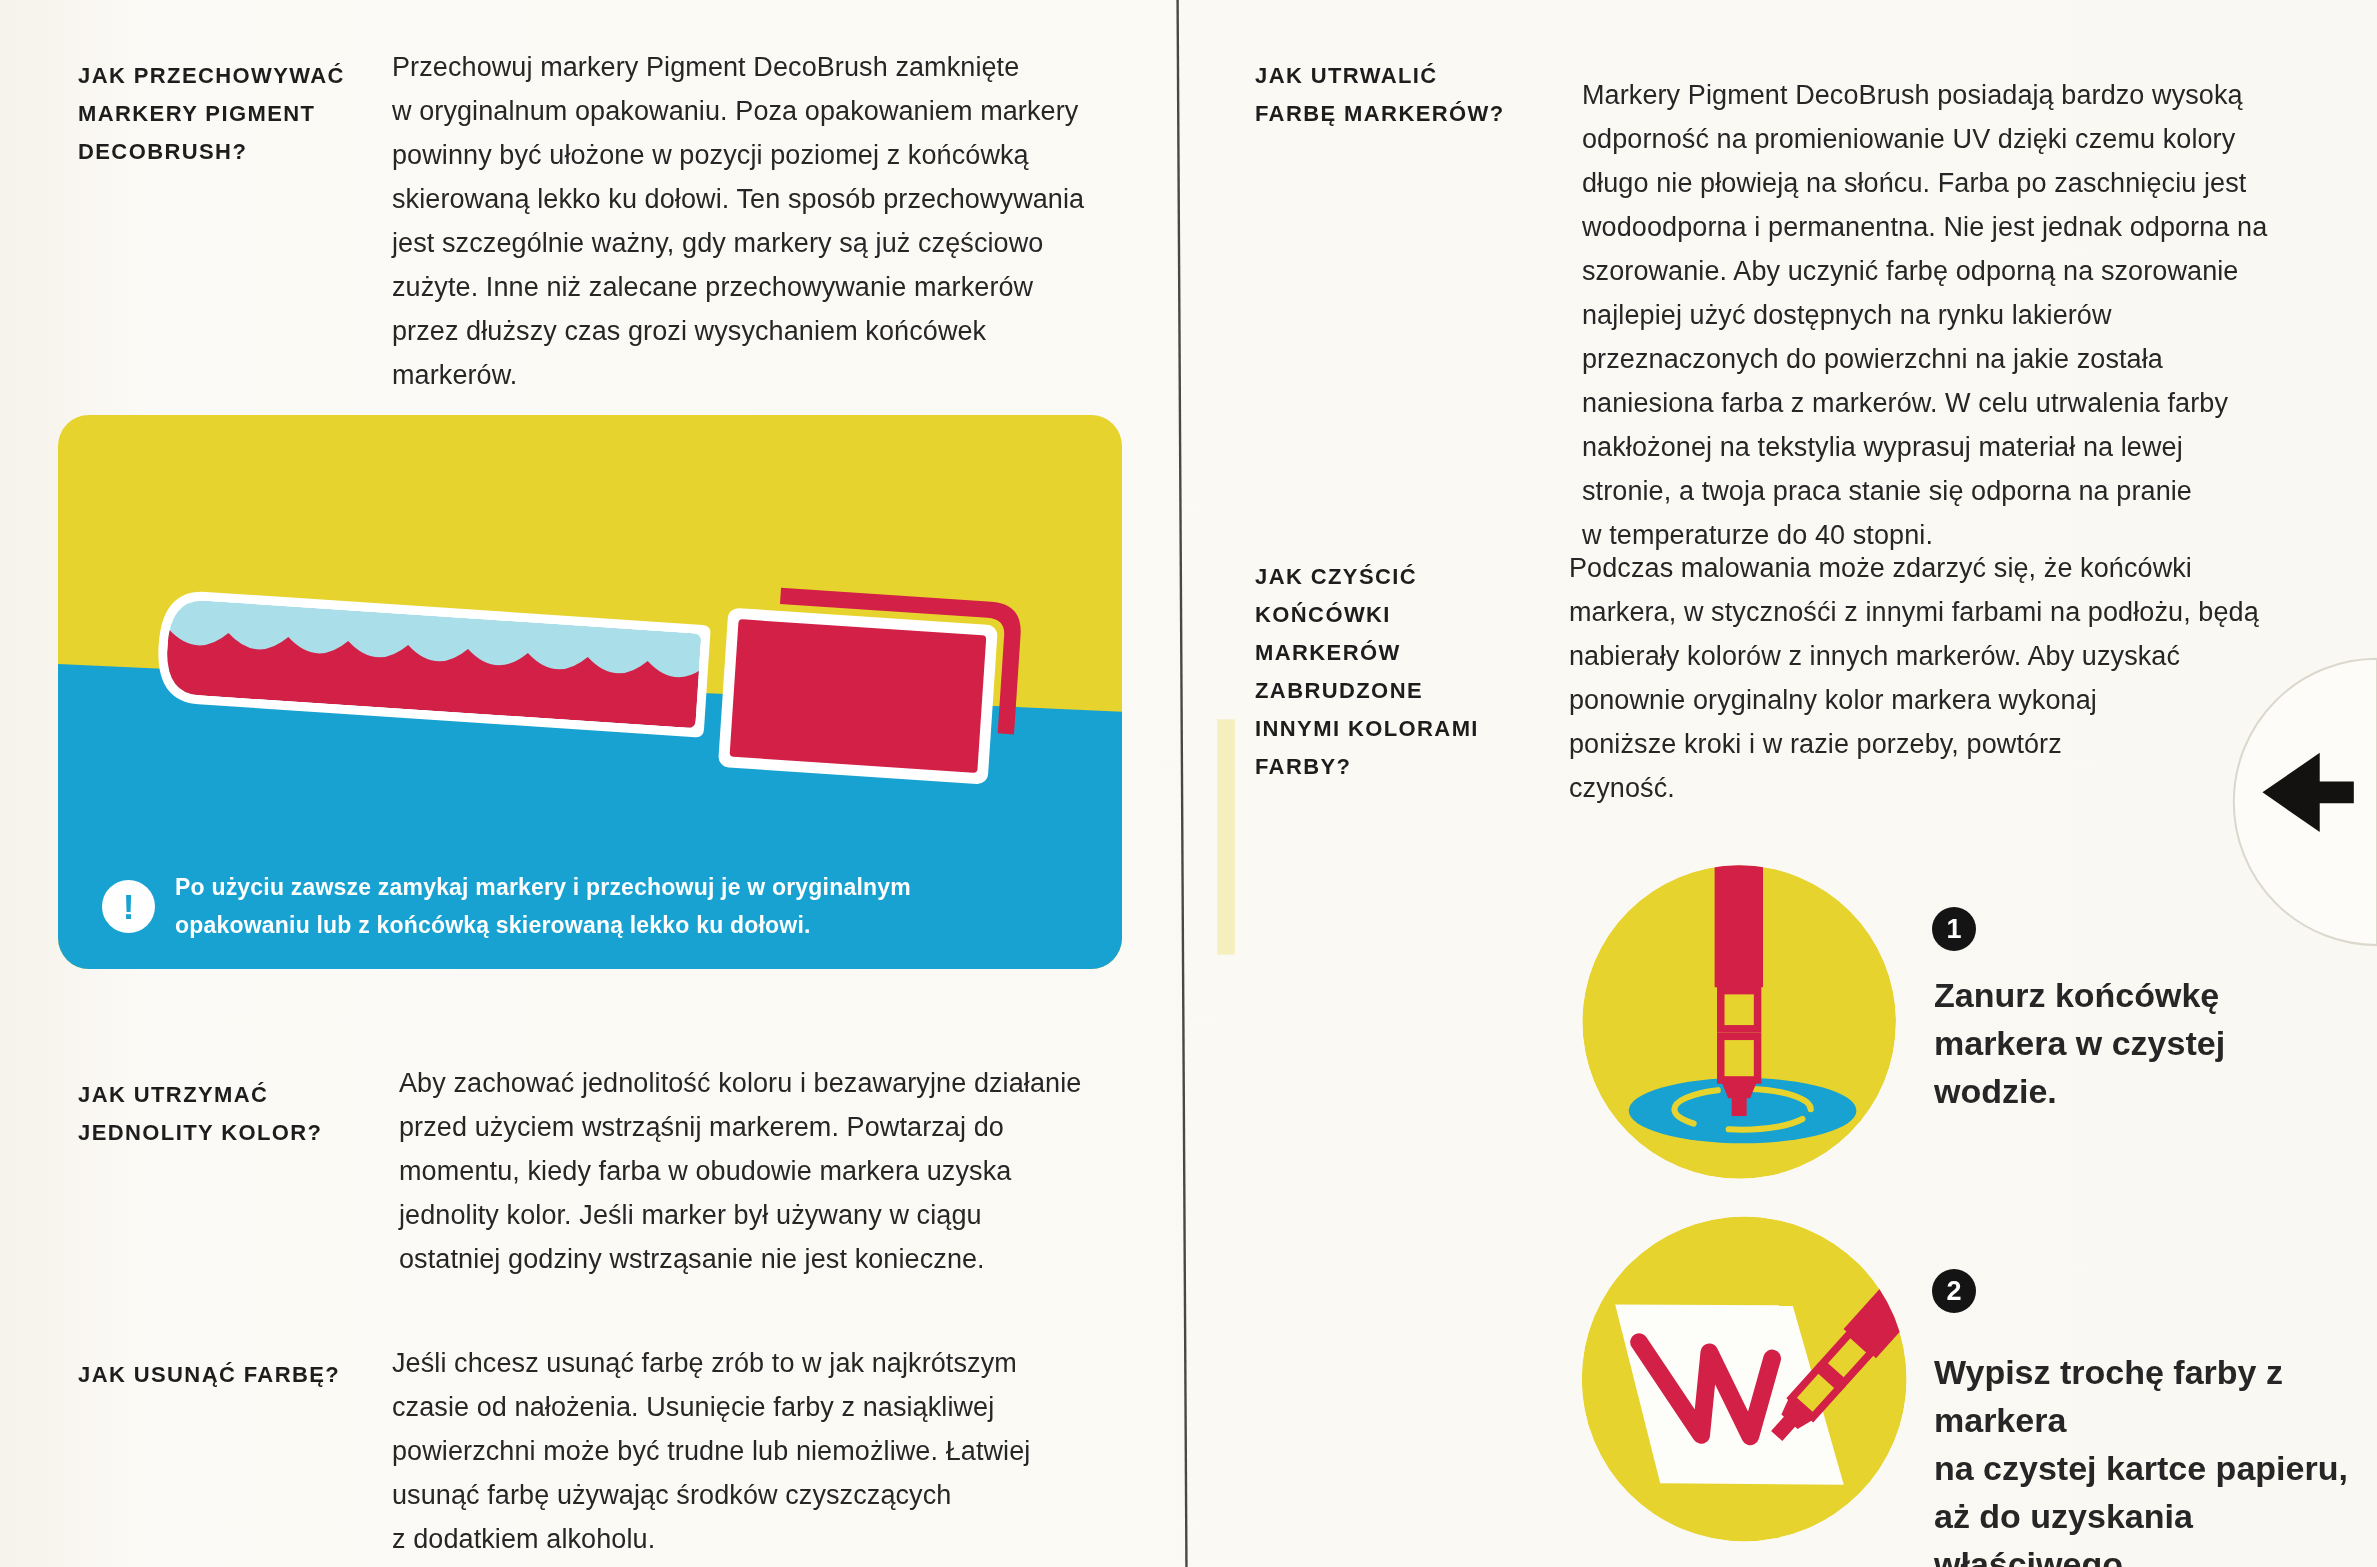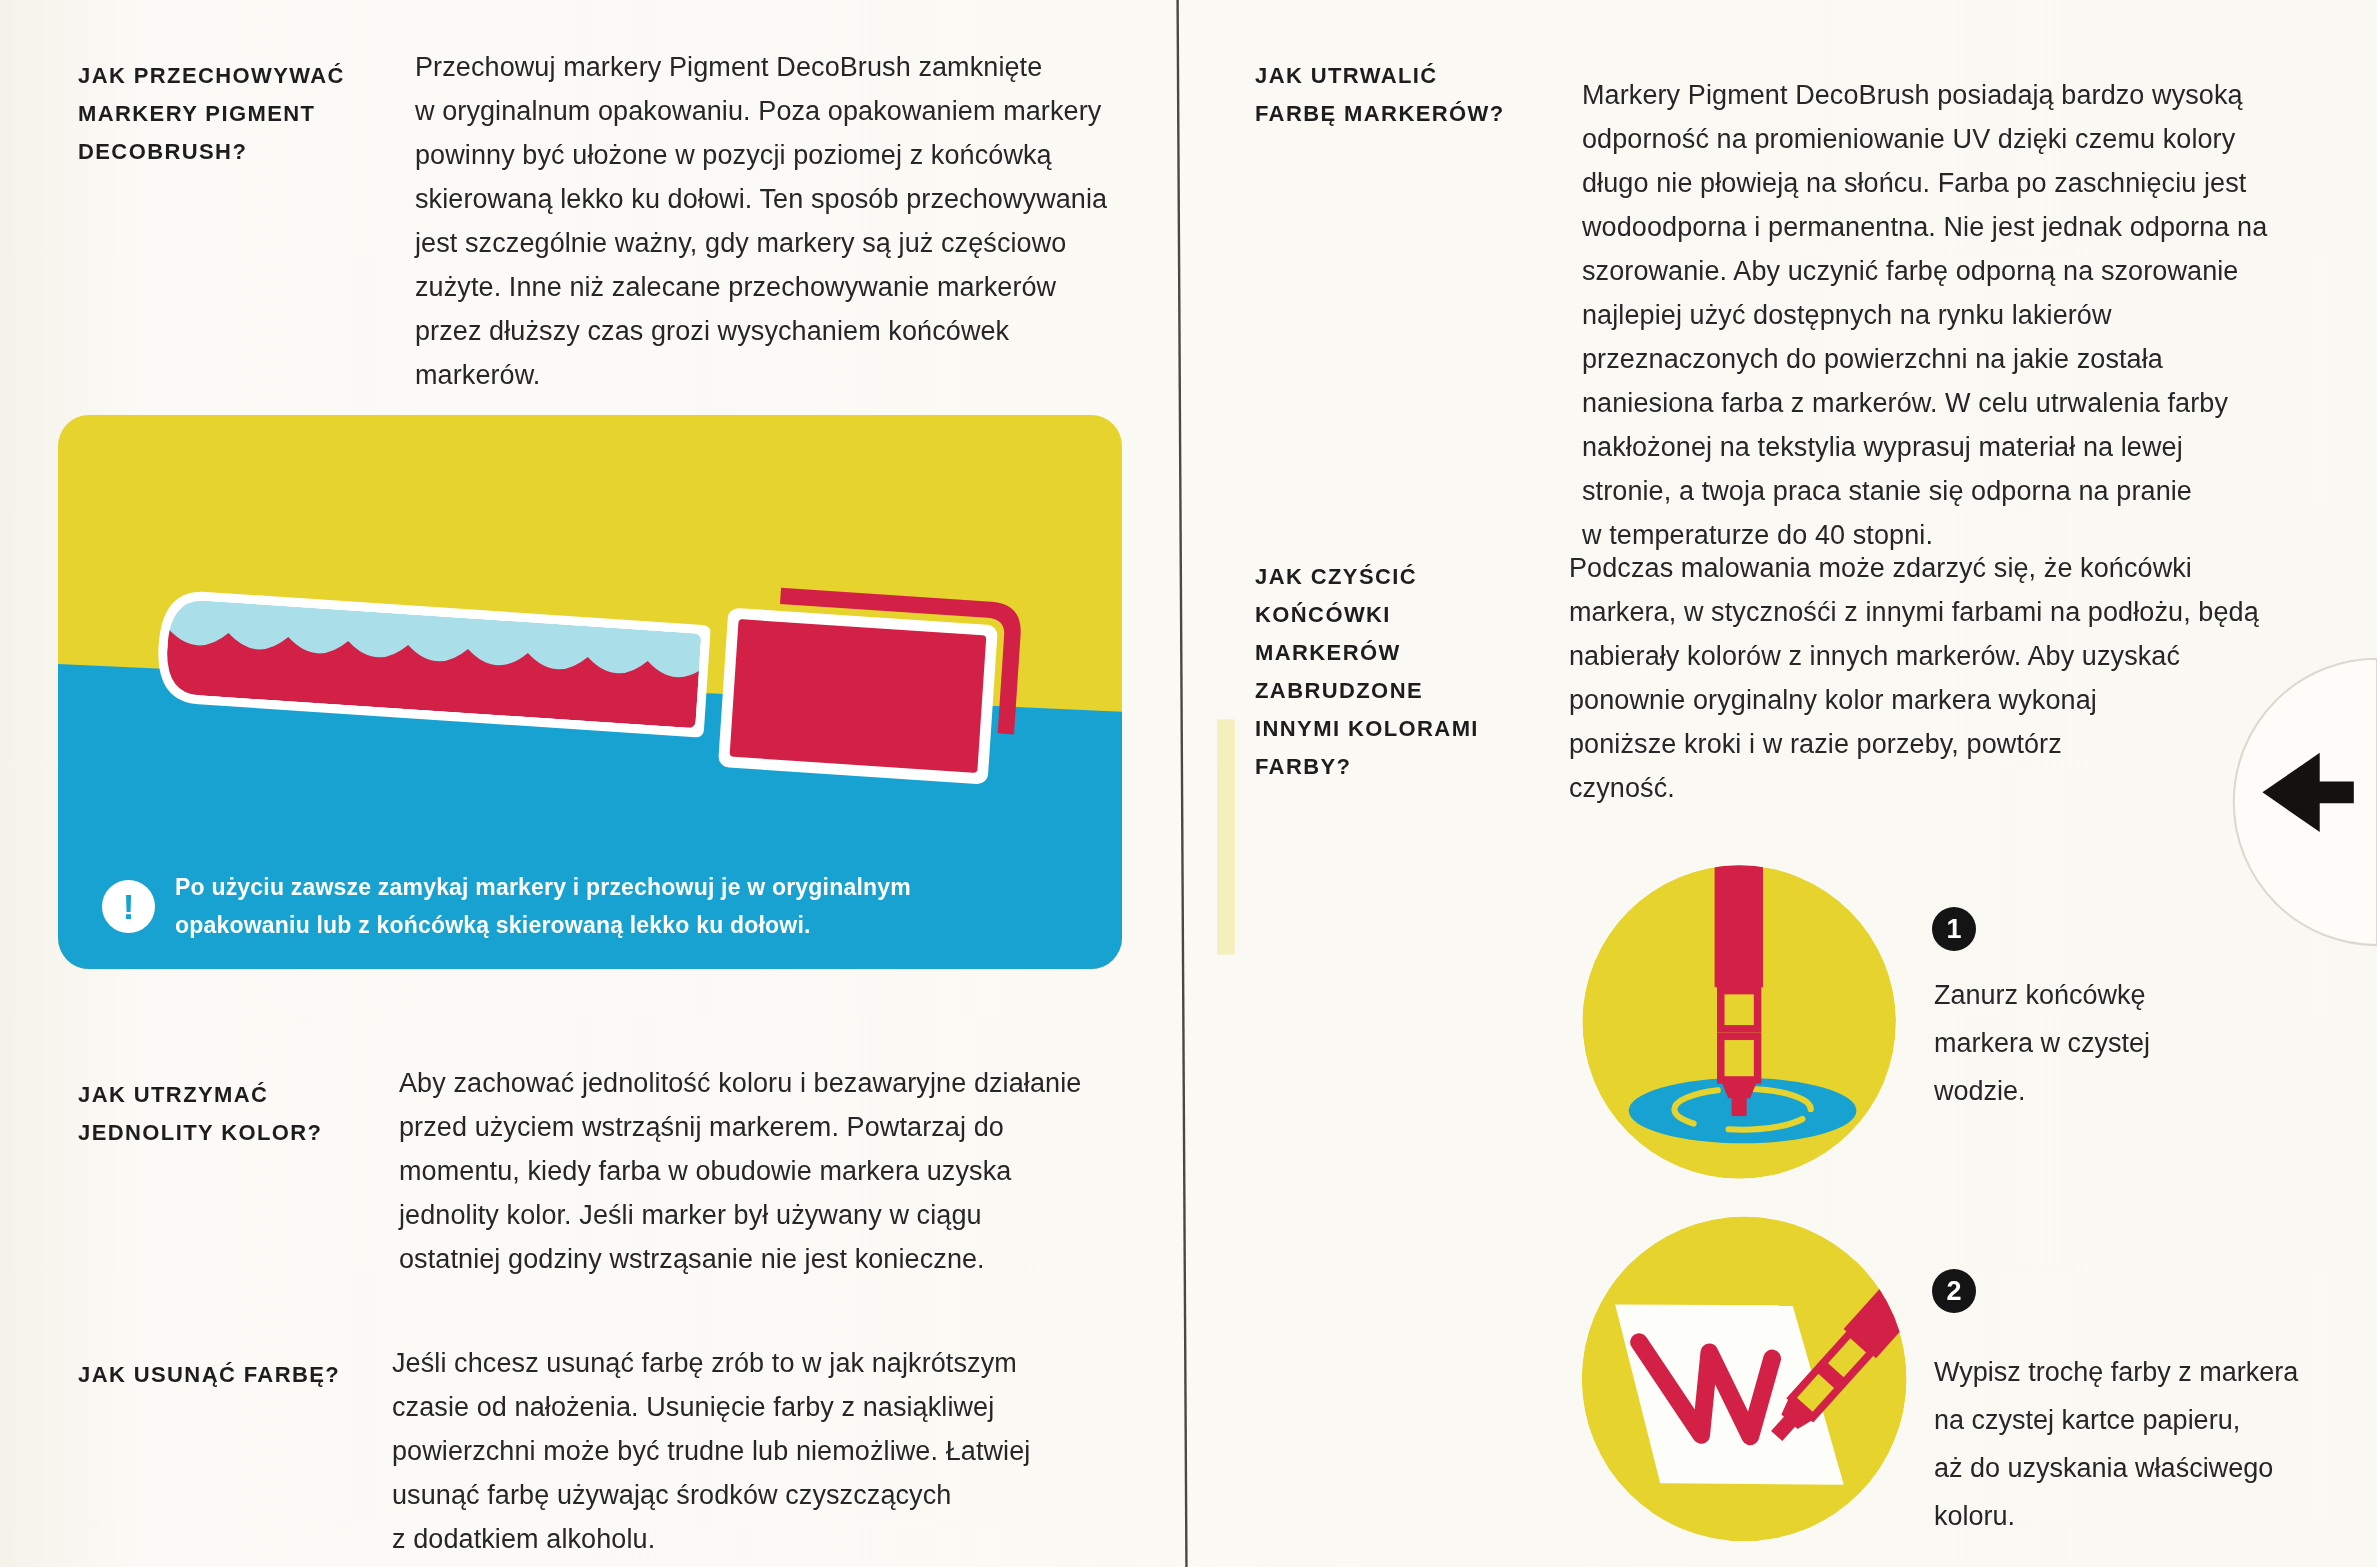--- a/index.html
+++ b/index.html
@@ -26,32 +26,32 @@
   .excl{
     left:44px;top:465px;width:53px;height:53px;border-radius:50%;background:#ffffff;
     display:flex;align-items:center;justify-content:center;
     color:var(--c-blue);font-size:35px;font-weight:bold;
   }
   .badge{
     width:44px;height:44px;border-radius:50%;background:#141414;
     display:flex;align-items:center;justify-content:center;
     color:#ffffff;font-size:27px;font-weight:bold;
   }
-  .step-text{font-size:27px;line-height:48px;color:var(--c-body);white-space:pre-line;}
+  .step-text{font-size:34px;line-height:48px;color:var(--c-body);white-space:pre-line;font-weight:bold;}
   svg{display:block;}
 </style>
 </head>
 <body>
 
 <div class="abs" style="left:0;top:0;width:1178px;height:1567px;">
 
   <div class="abs h" style="left:78px;top:57px;width:314px;">JAK PRZECHOWYWAĆ
 MARKERY PIGMENT
 DECOBRUSH?</div>
-  <div class="abs b" style="left:392px;top:45px;width:784px;margin-left:23px;">Przechowuj markery Pigment DecoBrush zamknięte
+  <div class="abs b" style="left:392px;top:45px;width:784px;">Przechowuj markery Pigment DecoBrush zamknięte
 w oryginalnum opakowaniu. Poza opakowaniem markery
 powinny być ułożone w pozycji poziomej z końcówką
 skierowaną lekko ku dołowi. Ten sposób przechowywania
 jest szczególnie ważny, gdy markery są już częściowo
 zużyte. Inne niż zalecane przechowywanie markerów
 przez dłuższy czas grozi wysychaniem końcówek
 markerów.</div>
 
   <div class="abs card">
     <svg width="1064" height="554" viewBox="0 0 1560 812">

